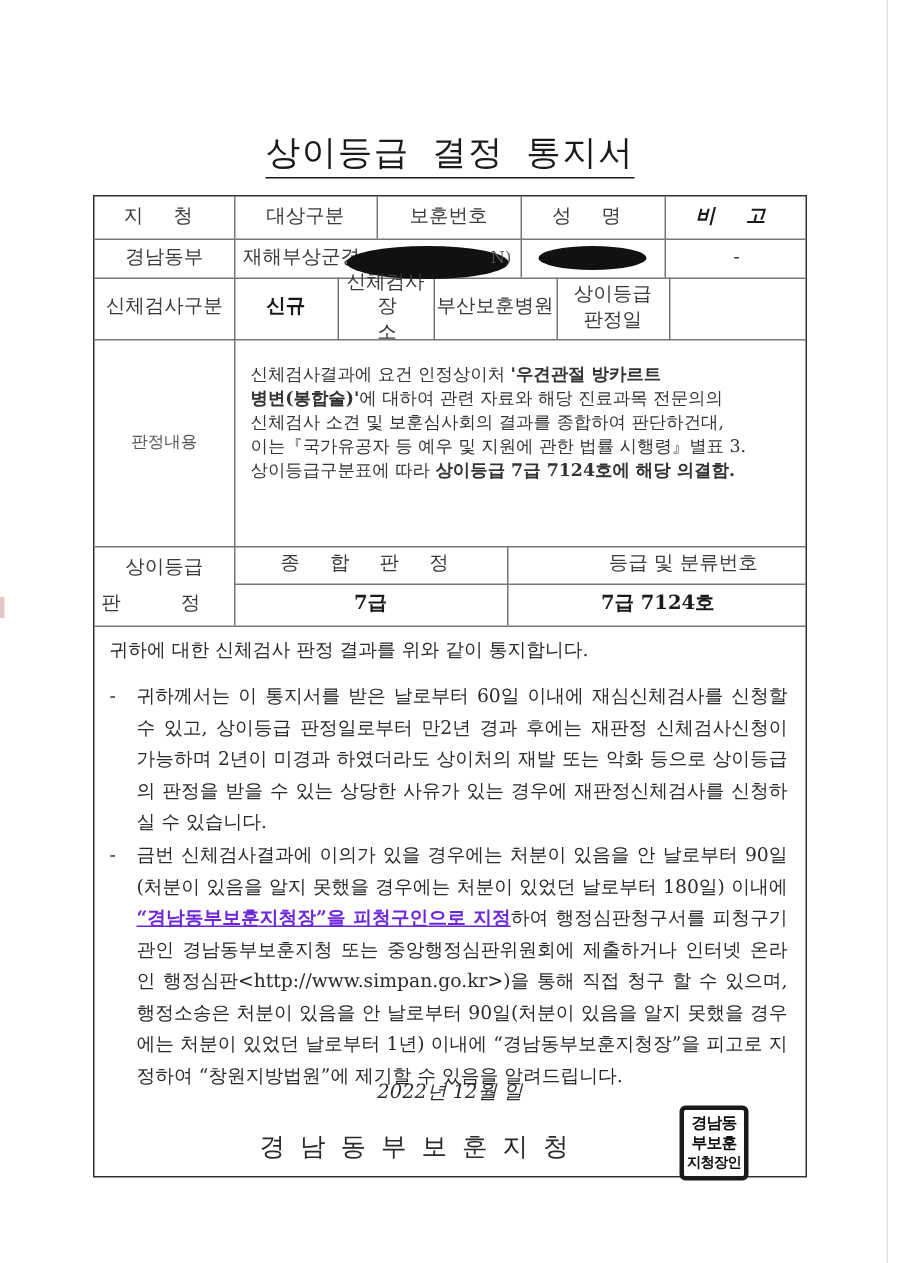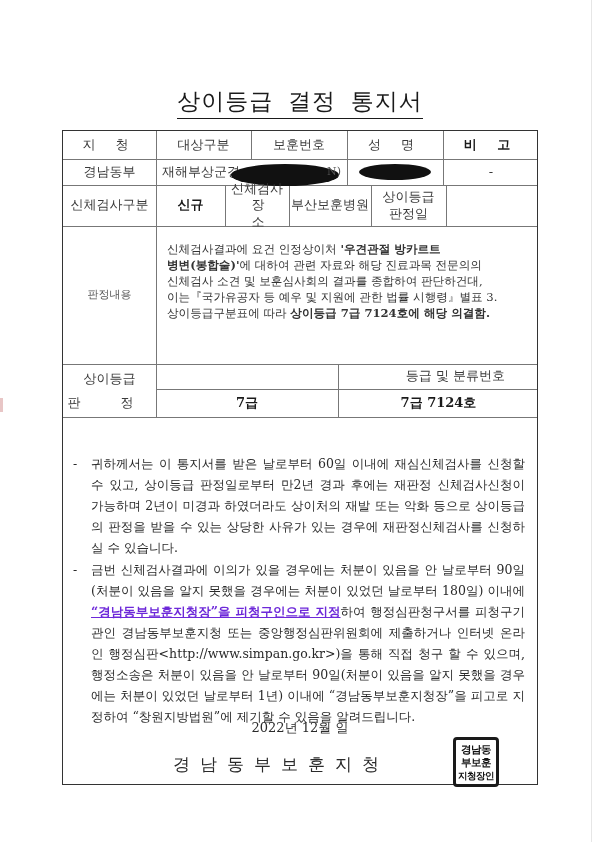--- a/index.html
+++ b/index.html
@@ -27,21 +27,21 @@
 
   .redact { position:absolute; background:#111; border-radius:50%; }
 
   .body-text { position:absolute; left:14px; right:14px; font-size:12.5px; line-height:21px;
                color:#2a2a2a; text-align:justify; }
   .para { position:absolute; left:10px; right:12px; font-size:12.5px; line-height:21px; color:#2a2a2a; }
   .para .bullet { position:absolute; left:0; top:0; }
   .para .ptext { margin-left:18px; text-align:justify; display:block; }
   .underline-bold { font-weight:bold; text-decoration:underline; color:#6d28d9; }
 
-  .date-line { position:absolute; left:0; right:0; top:588px; text-align:center; font-size:13px; color:#2a2a2a; }
+  .date-line { position:absolute; left:0; right:0; top:588px; text-align:center; font-size:13px; color:#2a2a2a;font-style:italic; }
   .issuer { position:absolute; left:110px; top:622px; font-size:17px; letter-spacing:10px; color:#2a2a2a; }
   .seal { position:absolute; left:390px; top:606px; width:46px; height:50px; border:3px solid #1a1a1a;
           border-radius:4px; box-sizing:border-box; display:flex; flex-direction:column; align-items:center;
           justify-content:center; font-family:"DejaVu Sans", sans-serif; font-weight:bold; font-size:10.5px;
           line-height:13px; color:#111; letter-spacing:-0.5px; }
 </style>
 </head>
 <body>
 
 <div class="page-edge"></div>
@@ -73,21 +73,21 @@
 
   <div class="vl" style="left:93px; top:95px; height:138px;"></div>
 
   <div class="vl" style="left:93px; top:233px; height:53px;"></div>
   <div class="vl" style="left:275px; top:233px; height:53px;"></div>
 
   <div class="cell spaced" style="left:0; top:0; width:93px; height:28px;">지 청</div>
   <div class="cell" style="left:93px; top:0; width:95px; height:28px;">대상구분</div>
   <div class="cell" style="left:188px; top:0; width:96px; height:28px;">보훈번호</div>
   <div class="cell spaced" style="left:284px; top:0; width:96px; height:28px;">성 명</div>
-  <div class="cell spaced bold" style="left:380px; top:0; width:96px; height:28px;">비 고</div>
+  <div class="cell spaced bold" style="left:380px; top:0; width:96px; height:28px;font-style:italic;">비 고</div>
 
   <div class="cell" style="left:0; top:28px; width:93px; height:26px;">경남동부</div>
   <div class="cell" style="left:93px; top:28px; width:95px; height:26px; justify-content:flex-start; padding-left:6px; box-sizing:border-box;">재해부상군경</div>
   <div class="redact" style="left:168px; top:33px; width:108px; height:22px;"></div>
   <div class="cell small" style="left:258px; top:28px; width:26px; height:26px;">N)</div>
   <div class="redact" style="left:296px; top:33px; width:72px; height:16px;"></div>
   <div class="cell" style="left:380px; top:28px; width:96px; height:26px;">-</div>
 
   <div class="cell" style="left:0; top:54px; width:93px; height:41px;">신체검사구분</div>
   <div class="cell bold" style="left:93px; top:54px; width:69px; height:41px;">신규</div>
@@ -107,24 +107,26 @@
     <div><b>병변(봉합술)'</b><span>에 대하여 관련 자료와 해당 진료과목 전문의의</span></div>
     <div>신체검사 소견 및 보훈심사회의 결과를 종합하여 판단하건대,</div>
     <div>이는『국가유공자 등 예우 및 지원에 관한 법률 시행령』별표 3.</div>
     <div><span>상이등급구분표에 따라 </span><b>상이등급 7급 7124호에 해당 의결함.</b></div>
   </div>
 
   <div class="cell" style="left:0; top:233px; width:93px; height:53px; flex-direction:column; line-height:24px;">
     <span>상이등급</span>
     <span style="letter-spacing:18px;">판 정</span>
   </div>
+  <div class="cell spaced" style="left:93px; top:233px; width:182px; height:25px;">종 합 판 정</div>
   <div class="cell" style="left:275px; top:233px; width:201px; height:25px;padding-left:17px;">등급 및 분류번호</div>
   <div class="cell bold" style="left:93px; top:258px; width:182px; height:28px;">7급</div>
   <div class="cell bold" style="left:275px; top:258px; width:201px; height:28px;">7급 7124호</div>
 
+  <div class="body-text" style="top:291px; left:10px;">귀하에 대한 신체검사 판정 결과를 위와 같이 통지합니다.</div>
 
   <div class="para" style="top:322px;">
     <span class="bullet">-</span>
     <span class="ptext">귀하께서는 이 통지서를 받은 날로부터 60일 이내에 재심신체검사를 신청할 수 있고, 상이등급 판정일로부터 만2년 경과 후에는 재판정 신체검사신청이 가능하며 2년이 미경과 하였더라도 상이처의 재발 또는 악화 등으로 상이등급의 판정을 받을 수 있는 상당한 사유가 있는 경우에 재판정신체검사를 신청하실 수 있습니다.</span>
   </div>
 
   <div class="para" style="top:428px;">
     <span class="bullet">-</span>
     <span class="ptext"><span>금번 신체검사결과에 이의가 있을 경우에는 처분이 있음을 안 날로부터 90일(처분이 있음을 알지 못했을 경우에는 처분이 있었던 날로부터 180일) 이내에 </span><span class="underline-bold">“경남동부보훈지청장”을 피청구인으로 지정</span><span>하여 행정심판청구서를 피청구기관인 경남동부보훈지청 또는 중앙행정심판위원회에 제출하거나 인터넷 온라인 행정심판&lt;http://www.simpan.go.kr&gt;)을 통해 직접 청구 할 수 있으며, 행정소송은 처분이 있음을 안 날로부터 90일(처분이 있음을 알지 못했을 경우에는 처분이 있었던 날로부터 1년) 이내에 “경남동부보훈지청장”을 피고로 지정하여 “창원지방법원”에 제기할 수 있음을 알려드립니다.</span></span>
   </div>

